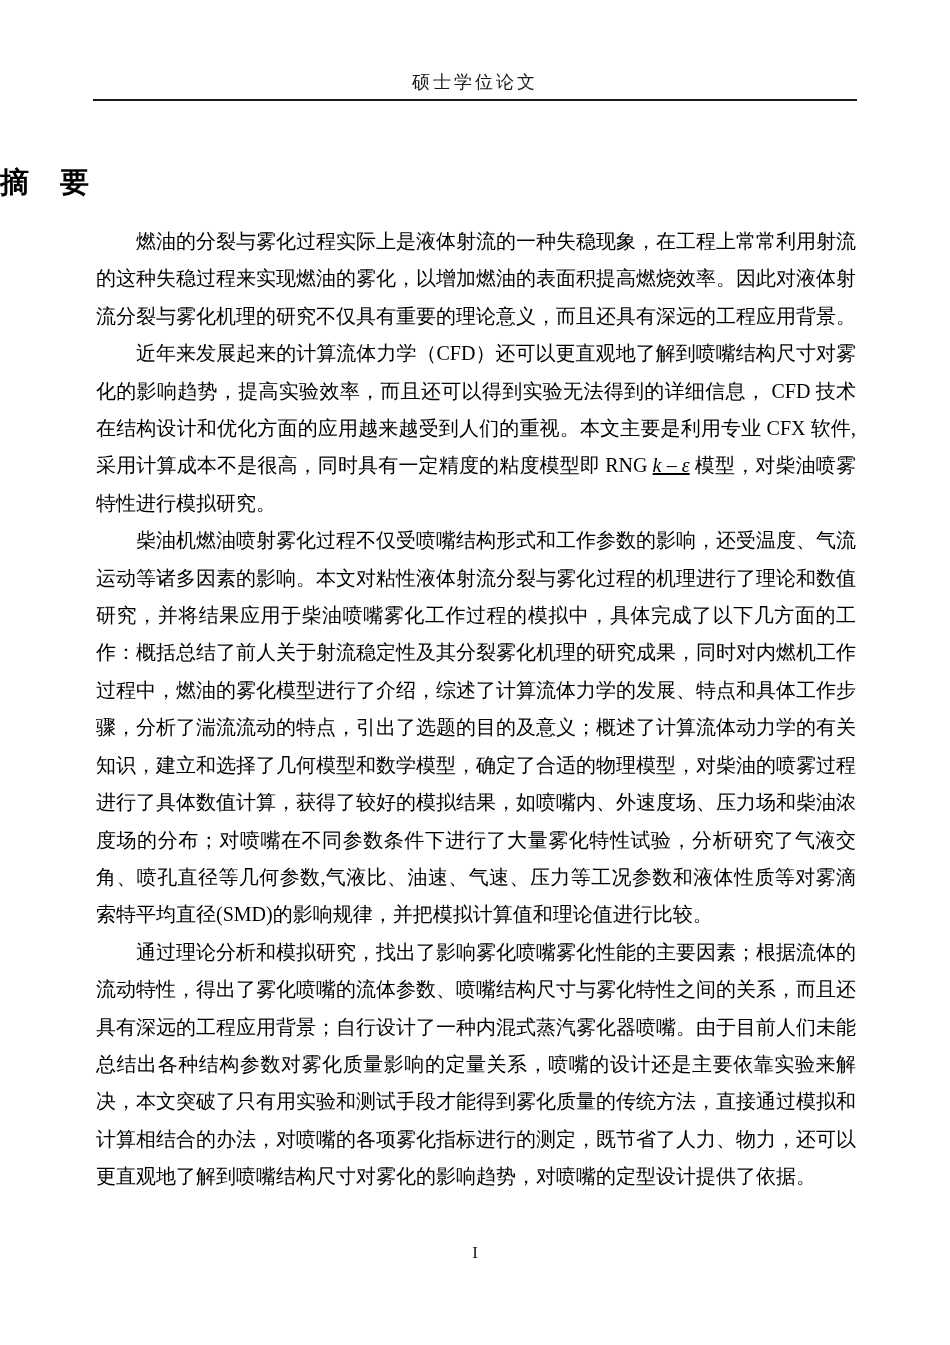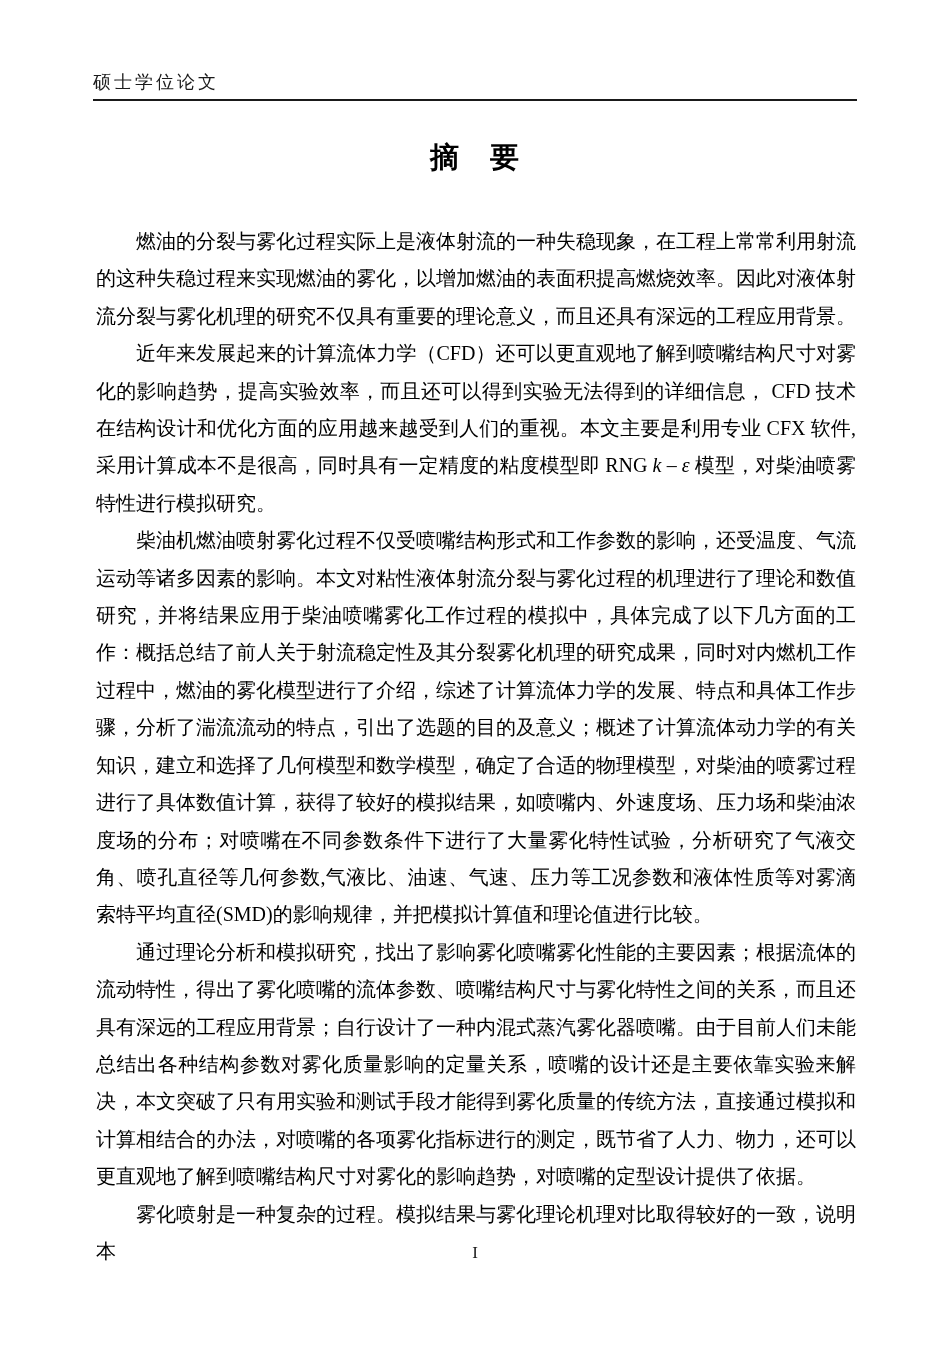--- a/index.html
+++ b/index.html
@@ -14,39 +14,38 @@
     background: #ffffff;
     color: #000000;
     font-family: "Liberation Serif", serif;
     overflow: hidden;
   }
   .running-header {
     position: absolute;
     top: 70px;
     left: 93px;
     width: 764px;
-    text-align: left;
+    text-align: center;
     font-size: 18px;
     letter-spacing: 3px;
     color: #1a1a1a;
   }
   .header-rule {
     position: absolute;
     top: 99px;
     left: 93px;
     width: 764px;
     height: 0;
     border-top: 2px solid #1a1a1a;
   }
   .doc-title {
     position: absolute;
-    top: 138px;
+    top: 163px;
     left: 0;
     width: 100%;
-    text-align: center;
     font-size: 29px;
     font-weight: bold;
     letter-spacing: 1px;
     color: #000000;
   }
   .abstract-body {
     position: absolute;
     top: 223px;
     left: 96px;
     width: 760px;
@@ -55,20 +54,21 @@
     text-align: justify;
     color: #000000;
   }
   .abstract-body p {
     margin: 0;
     padding: 0;
     text-indent: 2em;
   }
   .run-italic {
     font-style: italic;
+    text-decoration: underline;
   }
   .page-number {
     position: absolute;
     top: 1243px;
     left: 0;
     width: 100%;
     text-align: center;
     font-size: 17px;
     color: #1a1a1a;
   }
@@ -82,18 +82,17 @@
 
   <div class="header-rule"></div>
 
   <div class="doc-title">摘　要</div>
 
   <div class="abstract-body">
       <p><span>燃油的分裂与雾化过程实际上是液体射流的一种失稳现象，在工程上常常利用射流的这种失稳过程来实现燃油的雾化，以增加燃油的表面积提高燃烧效率。因此对液体射流分裂与雾化机理的研究不仅具有重要的理论意义，而且还具有深远的工程应用背景。</span></p>
       <p><span>近年来发展起来的计算流体力学（CFD）还可以更直观地了解到喷嘴结构尺寸对雾化的影响趋势，提高实验效率，而且还可以得到实验无法得到的详细信息， CFD 技术在结构设计和优化方面的应用越来越受到人们的重视。本文主要是利用专业 CFX 软件,采用计算成本不是很高，同时具有一定精度的粘度模型即 RNG </span><span class="run-italic">k – ε</span><span> 模型，对柴油喷雾特性进行模拟研究。</span></p>
       <p><span>柴油机燃油喷射雾化过程不仅受喷嘴结构形式和工作参数的影响，还受温度、气流运动等诸多因素的影响。本文对粘性液体射流分裂与雾化过程的机理进行了理论和数值研究，并将结果应用于柴油喷嘴雾化工作过程的模拟中，具体完成了以下几方面的工作：概括总结了前人关于射流稳定性及其分裂雾化机理的研究成果，同时对内燃机工作过程中，燃油的雾化模型进行了介绍，综述了计算流体力学的发展、特点和具体工作步骤，分析了湍流流动的特点，引出了选题的目的及意义；概述了计算流体动力学的有关知识，建立和选择了几何模型和数学模型，确定了合适的物理模型，对柴油的喷雾过程进行了具体数值计算，获得了较好的模拟结果，如喷嘴内、外速度场、压力场和柴油浓度场的分布；对喷嘴在不同参数条件下进行了大量雾化特性试验，分析研究了气液交角、喷孔直径等几何参数,气液比、油速、气速、压力等工况参数和液体性质等对雾滴索特平均直径(SMD)的影响规律，并把模拟计算值和理论值进行比较。</span></p>
       <p><span>通过理论分析和模拟研究，找出了影响雾化喷嘴雾化性能的主要因素；根据流体的流动特性，得出了雾化喷嘴的流体参数、喷嘴结构尺寸与雾化特性之间的关系，而且还具有深远的工程应用背景；自行设计了一种内混式蒸汽雾化器喷嘴。由于目前人们未能总结出各种结构参数对雾化质量影响的定量关系，喷嘴的设计还是主要依靠实验来解决，本文突破了只有用实验和测试手段才能得到雾化质量的传统方法，直接通过模拟和计算相结合的办法，对喷嘴的各项雾化指标进行的测定，既节省了人力、物力，还可以更直观地了解到喷嘴结构尺寸对雾化的影响趋势，对喷嘴的定型设计提供了依据。</span></p>
-      <p><span>雾化喷射是一种复杂的过程。模拟结果与雾化理论机理对比取得较好的一致，说明本</span></p>
     </div>
 
   <div class="page-number">I</div>
 
 </div>
 
 </body></html>

